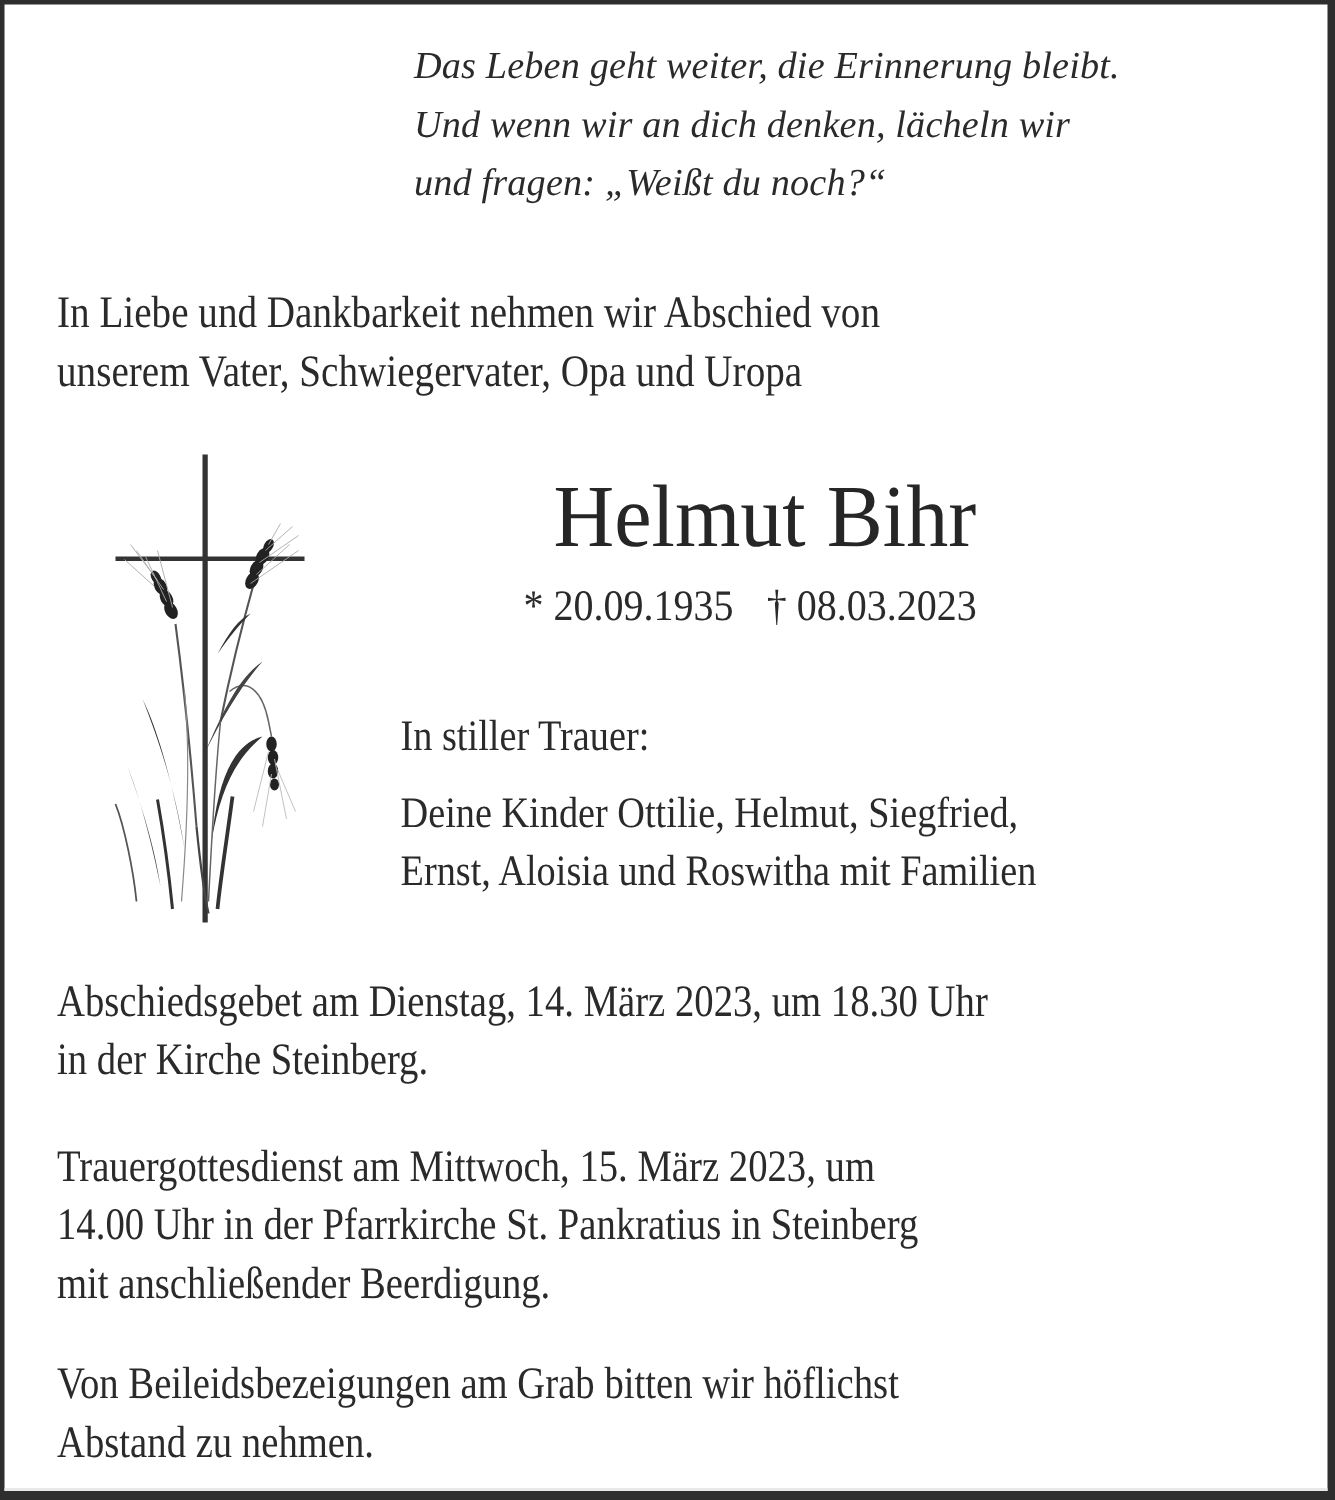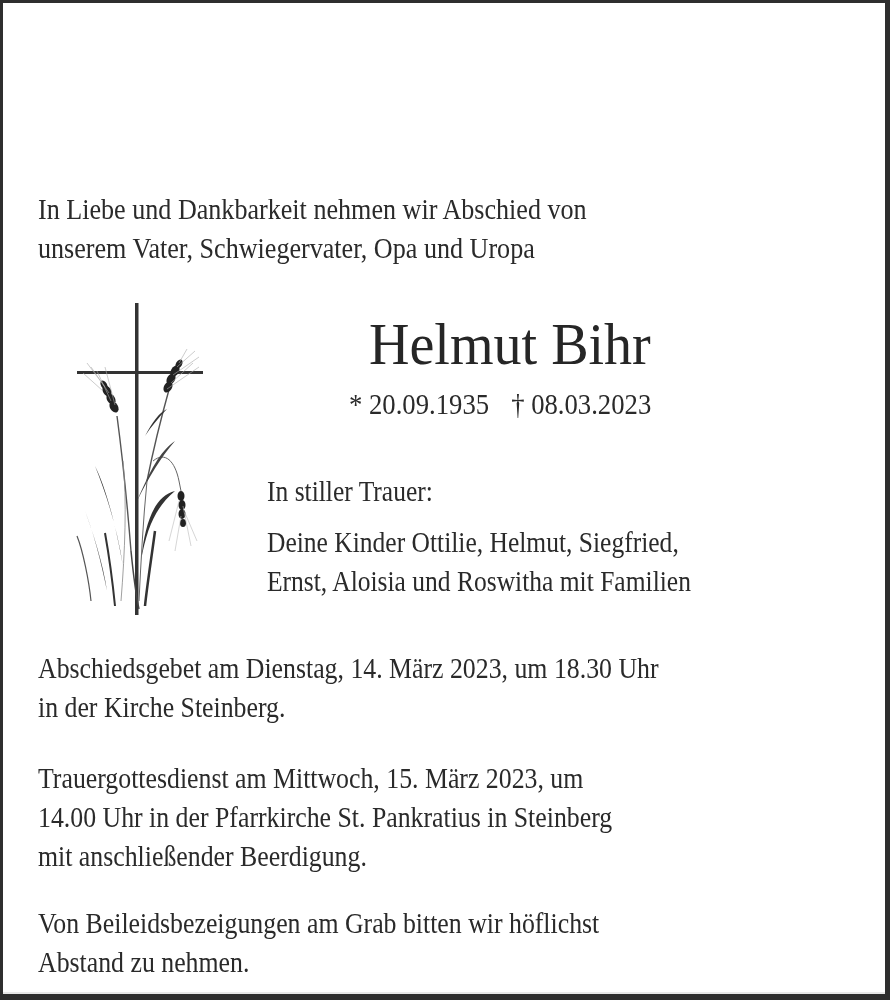--- a/index.html
+++ b/index.html
@@ -115,20 +115,25 @@
       top: 298px;
       width: 135px;
       height: 315px;
     }
   </style>
 </head>
 <body>
 
 <div class="frame">
 
+  <div class="motto">
+    <div>Das Leben geht weiter, die Erinnerung bleibt.</div>
+    <div>Und wenn wir an dich denken, lächeln wir</div>
+    <div>und fragen: „Weißt du noch?“</div>
+  </div>
 
   <div class="intro">
     <div>In Liebe und Dankbarkeit nehmen wir Abschied von</div>
     <div>unserem Vater, Schwiegervater, Opa und Uropa</div>
   </div>
 
   <svg class="cross-art" viewBox="0 0 135 315" xmlns="http://www.w3.org/2000/svg">
 
     <rect x="60" y="2" width="3.5" height="312" fill="#333"></rect>
     <rect x="2" y="70" width="126" height="3" fill="#333"></rect>

